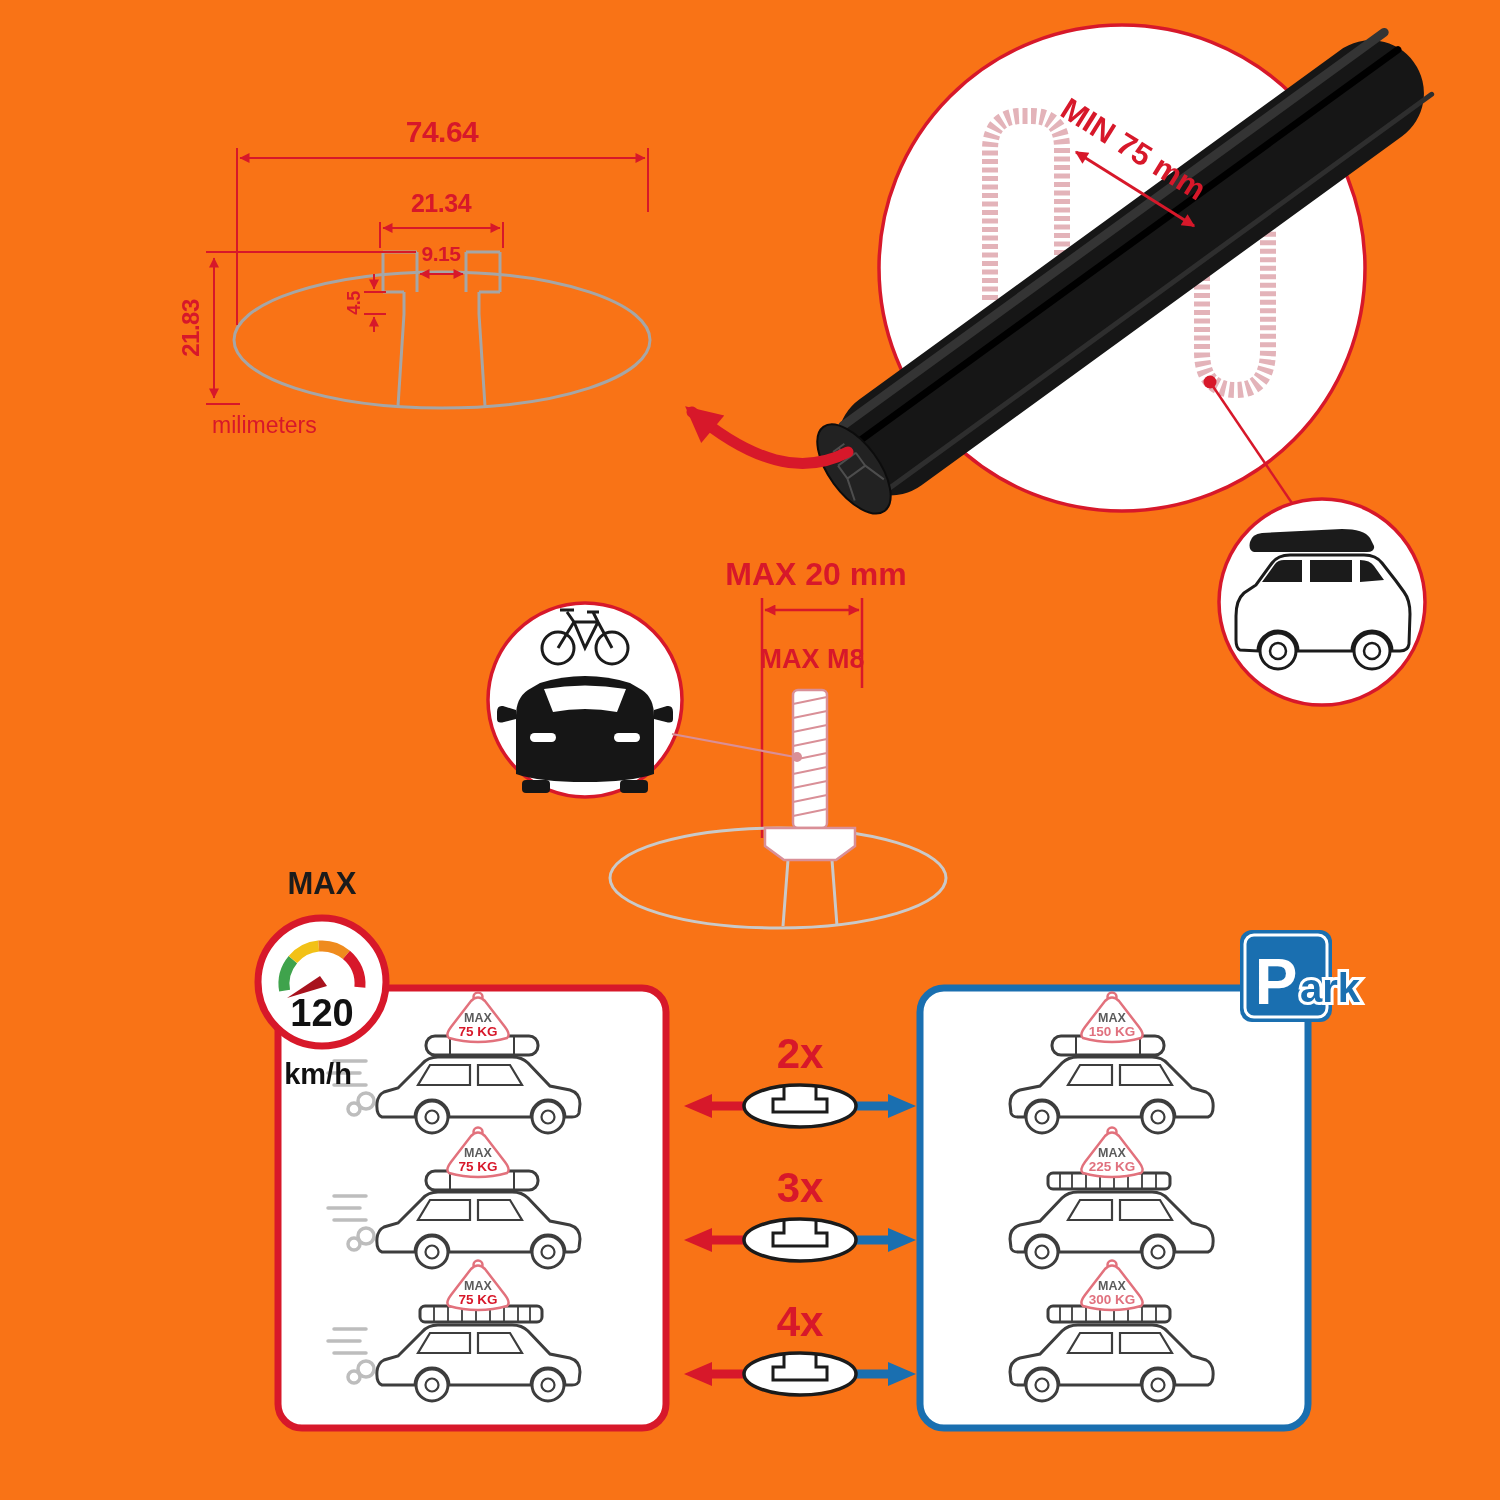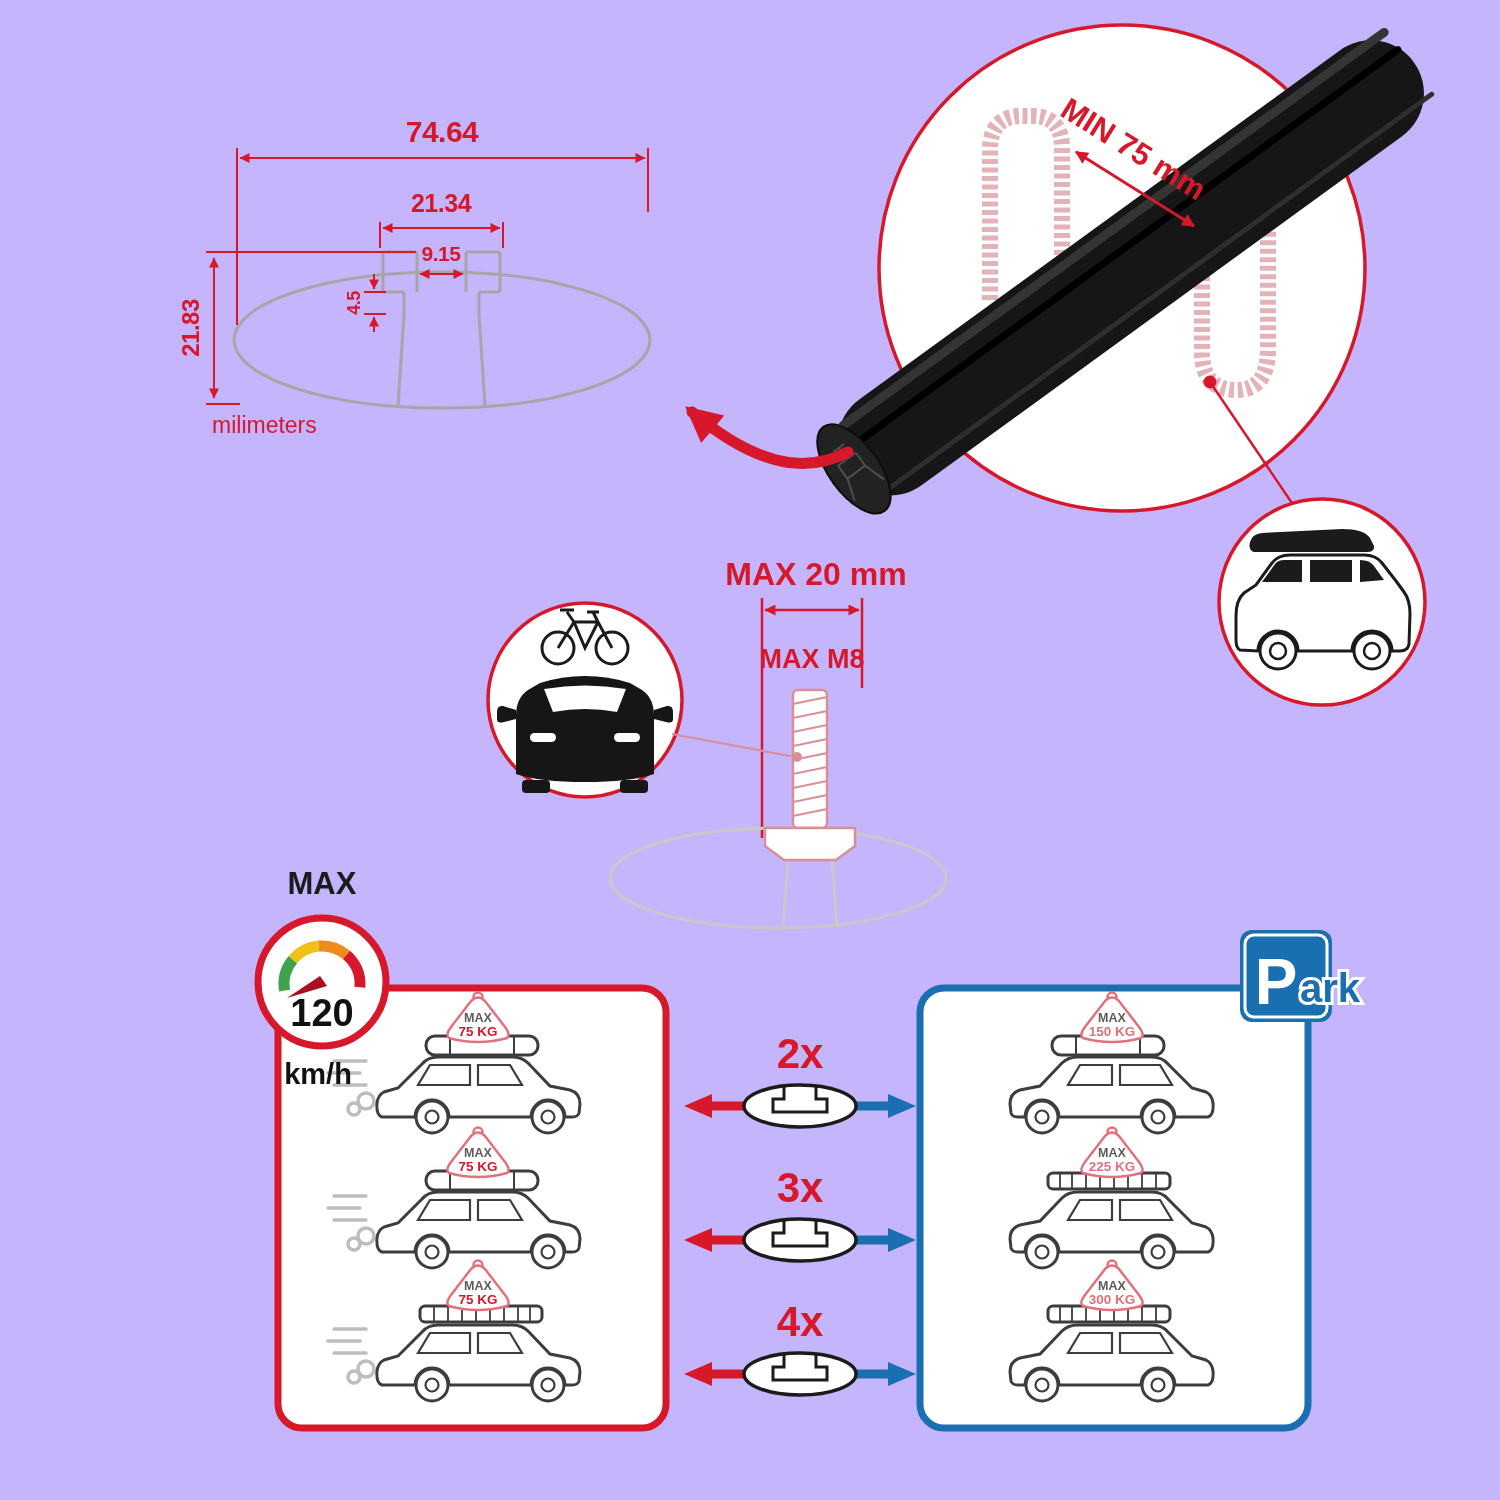--- a/index.html
+++ b/index.html
@@ -1,17 +1,17 @@
 <!DOCTYPE html>
 <html><head>
 <meta charset="utf-8">
 <style>
   *{margin:0;padding:0;box-sizing:border-box}
   html,body{background:#fff}
-  .canvas{position:relative;width:1500px;height:1500px;background:#c4b5fd;overflow:hidden;font-family:"Liberation Sans",sans-serif}
+  .canvas{position:relative;width:1500px;height:1500px;background:#f97316;overflow:hidden;font-family:"Liberation Sans",sans-serif}
   .layer{position:absolute;left:0;top:0;width:1500px;height:1500px}
   svg text{font-family:"Liberation Sans","DejaVu Sans",sans-serif}
   .red-label{fill:#d7182a}
   .dim-text{fill:#d7182a;font-weight:700;letter-spacing:-.5px}
   .tag-max{font-size:12.5px;font-weight:700;fill:#5c5c5c}
   .tag-val{font-size:13.5px;font-weight:700;fill:#d7182a}
   .tag-val-pink{fill:#e0717e}
 </style>
 </head>
 <body>

